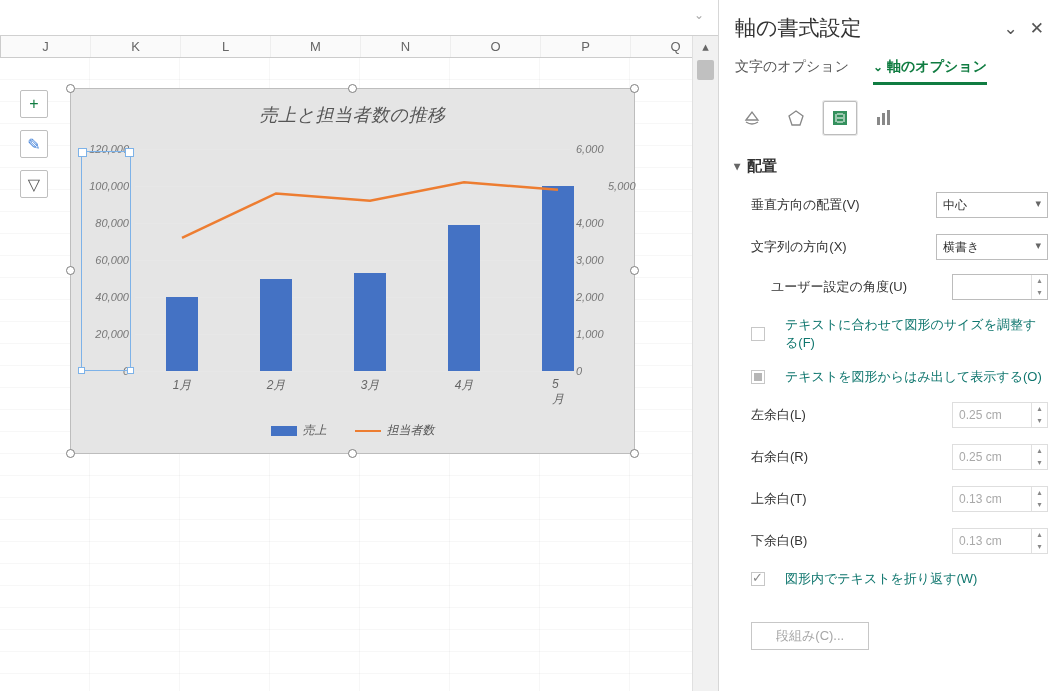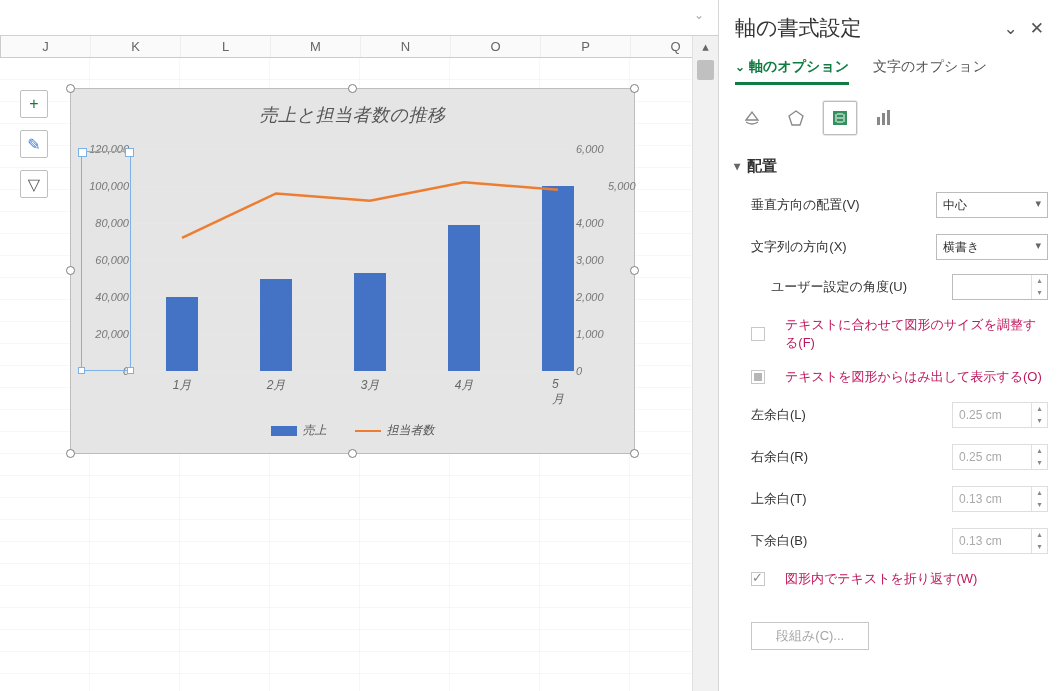--- a/index.html
+++ b/index.html
@@ -295,21 +295,21 @@
     display: flex;
     align-items: center;
     margin-top: 14px;
     gap: 12px;
     font-size: 13px;
     color: #333;
   }
   .form-row.indent { padding-left: 16px; margin-top: 16px; }
   .form-row.indent2 { padding-left: 36px; align-items: center; }
   .form-row .lbl { flex: 1; }
-  .form-row .lbl.dis { color: #be185d; }
+  .form-row .lbl.dis { color: #0f766e; }
   .sel, .numinput {
     width: 112px;
     height: 26px;
     border: 1px solid #bcbcbc;
     background: #fff;
     font-size: 12px;
     padding: 0 20px 0 6px;
     position: relative;
     cursor: pointer;
     color: #333;
@@ -472,22 +472,22 @@
   </div>
 
   <div class="panel">
     <div class="panel-header">
       <div class="panel-title">軸の書式設定</div>
       <div class="hbtn"><span>⌄</span></div>
       <div class="hbtn"><span>✕</span></div>
     </div>
 
     <div class="panel-tabs">
+      <div class="tab">文字のオプション</div>
       <div class="tab active"><span class="chev">⌄</span><span>軸のオプション</span></div>
-      <div class="tab">文字のオプション</div>
     </div>
 
     <div class="icon-row">
       <div class="icon-btn">
         <svg width="20" height="20" viewBox="0 0 20 20">
             <path d="M4 12 L10 4 L16 12 Z" fill="none" stroke="#888" stroke-width="1.3"></path>
             <path d="M4 14 Q10 18 16 14" fill="none" stroke="#888" stroke-width="1.3"></path>
           </svg>
       </div>
       <div class="icon-btn">

